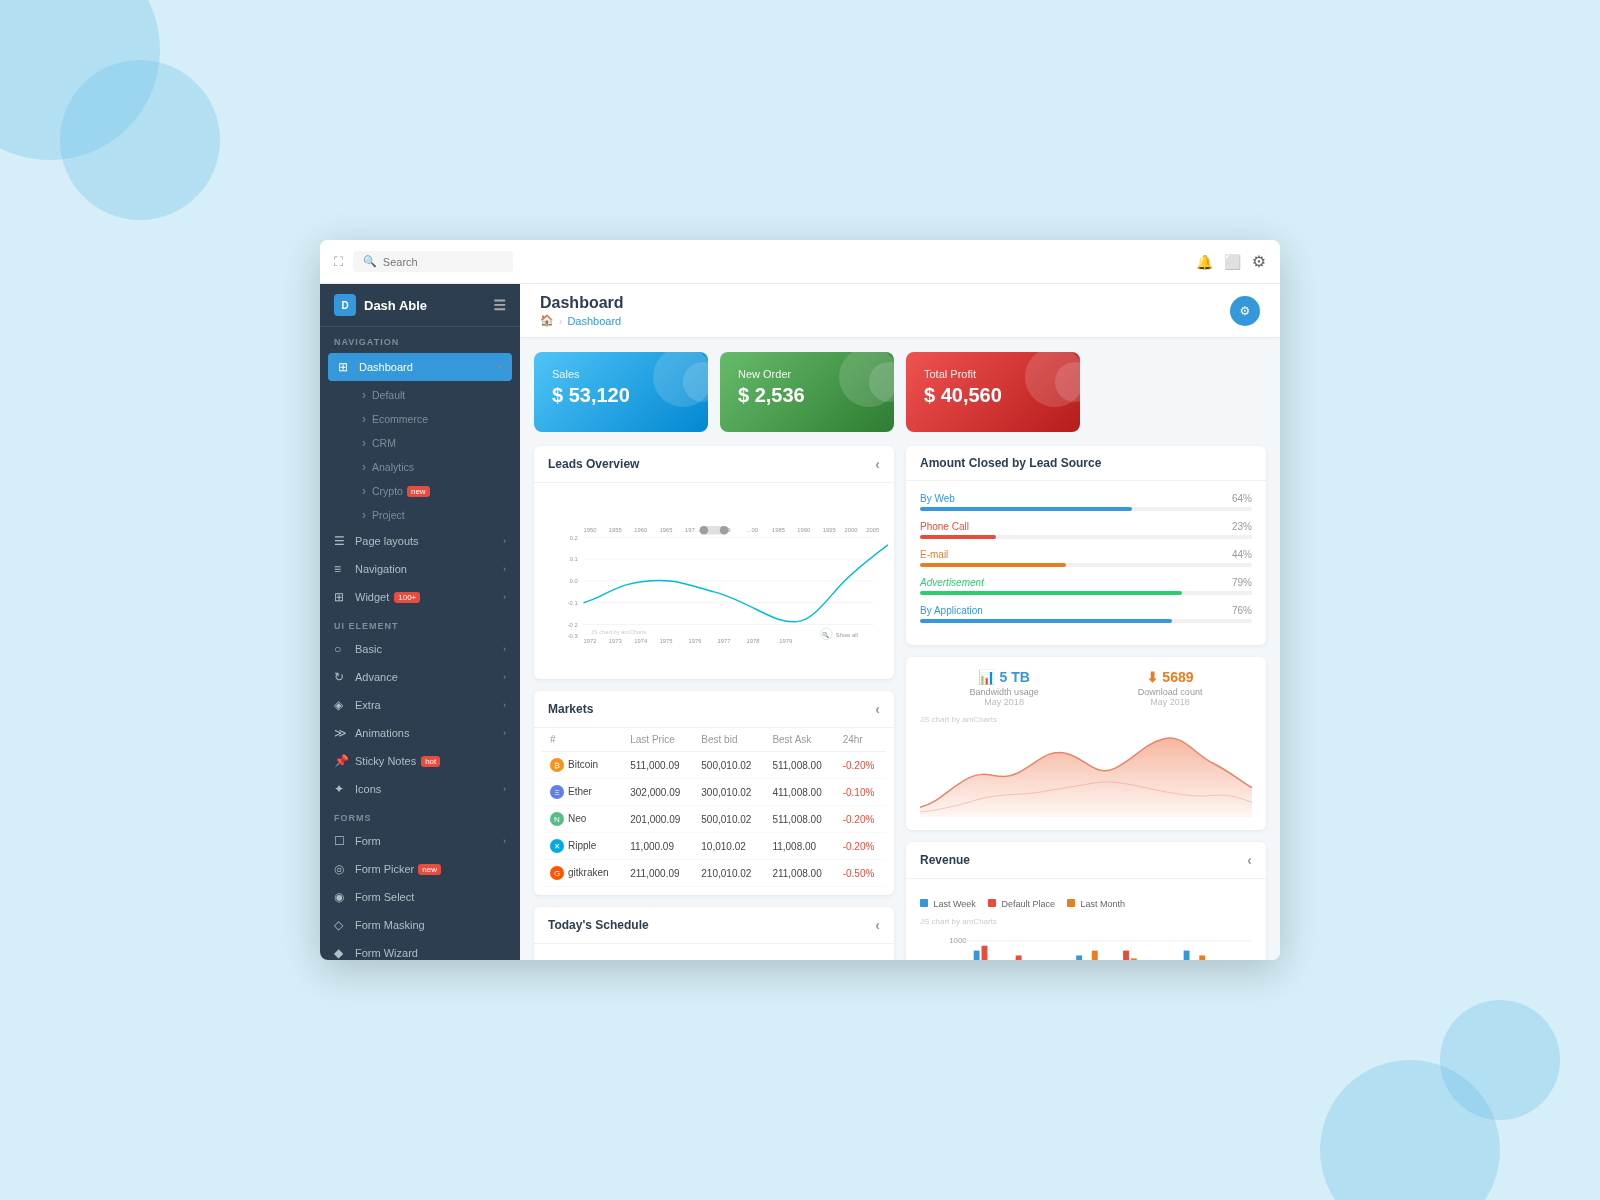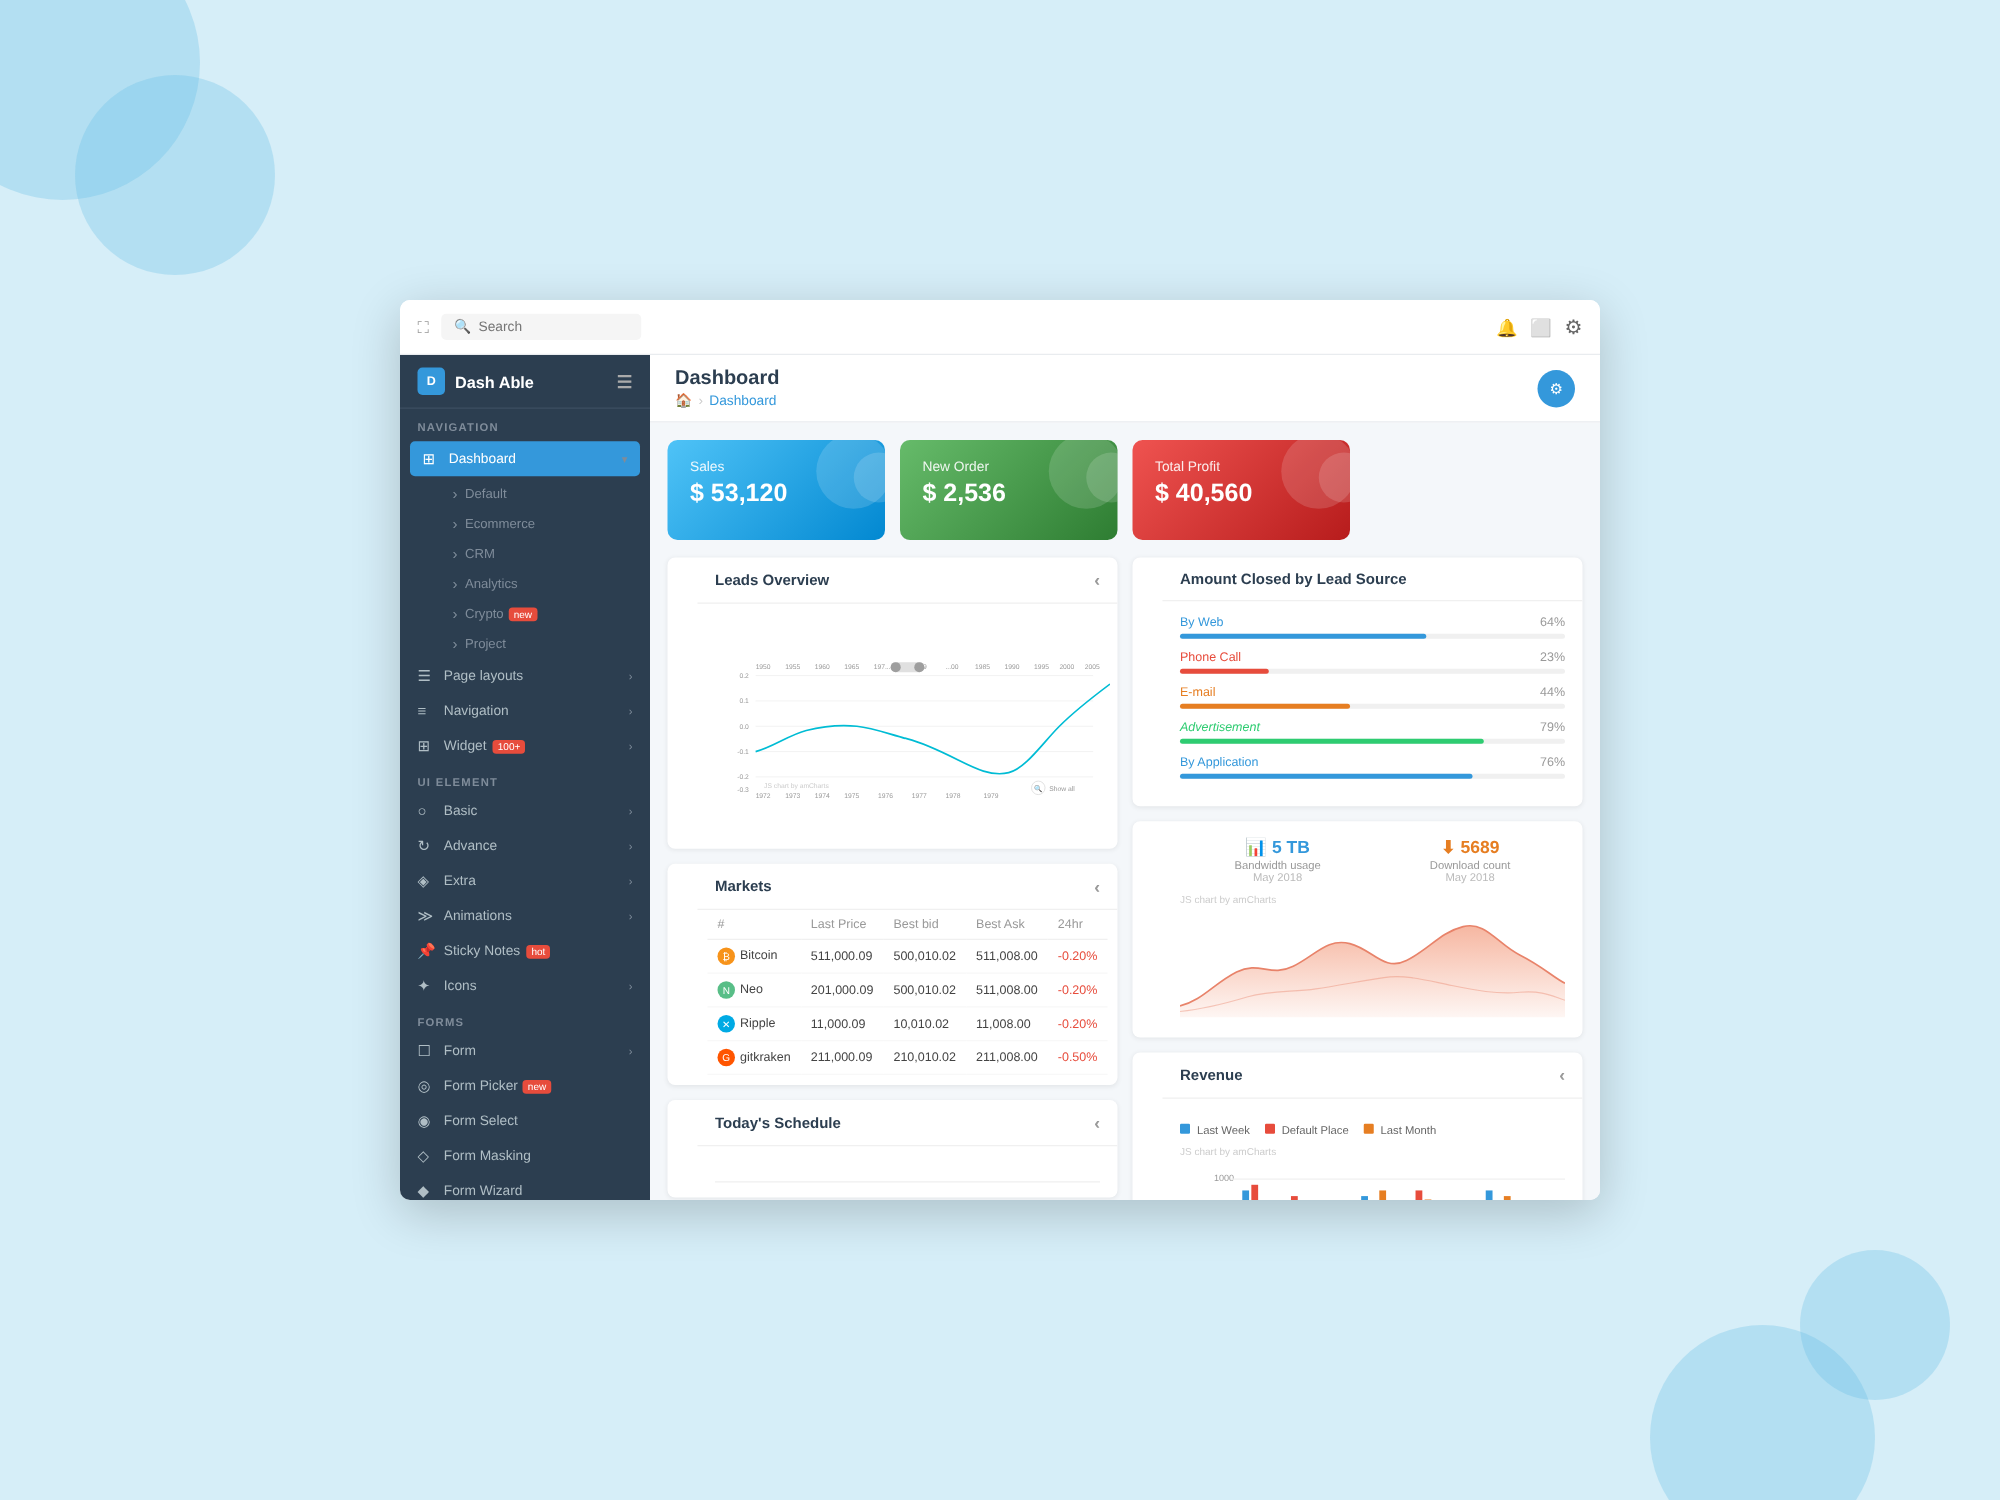--- a/index.html
+++ b/index.html
@@ -205,21 +205,20 @@
       padding: 0 14px 14px;
     }
     .dashboard-grid-left { display: flex; flex-direction: column; gap: 12px; }
     .dashboard-grid-right { display: flex; flex-direction: column; gap: 12px; }
 
     .card {
       background: #fff;
       border-radius: 6px;
       box-shadow: 0 1px 4px rgba(0,0,0,0.07);
       overflow: hidden;
-      padding-left: 24px;
     }
     .card-header {
       padding: 10px 14px;
       border-bottom: 1px solid #f0f0f0;
       display: flex; align-items: center; justify-content: space-between;
       font-size: 12px; font-weight: 600; color: #2c3e50;
     }
     .card-header-btn { color: #999; cursor: pointer; font-size: 14px; }
     .card-body { padding: 12px 14px; }
 
@@ -559,20 +558,29 @@
                 </thead>
                 <tbody id="markets-tbody">
                 <tr>
     <td>
       <span class="coin-icon" style="background:#f7931a;">₿</span>Bitcoin
     </td>
     <td>511,000.09</td>
     <td>500,010.02</td>
     <td>511,008.00</td>
     <td class="negative">-0.20%</td>
+  </tr>
+                    <tr>
+    <td>
+      <span class="coin-icon" style="background:#627eea;">Ξ</span>Ether
+    </td>
+    <td>302,000.09</td>
+    <td>300,010.02</td>
+    <td>411,008.00</td>
+    <td class="negative">-0.10%</td>
   </tr>
                     <tr>
     <td>
       <span class="coin-icon" style="background:#58be87;">N</span>Neo
     </td>
     <td>201,000.09</td>
     <td>500,010.02</td>
     <td>511,008.00</td>
     <td class="negative">-0.20%</td>
   </tr>

